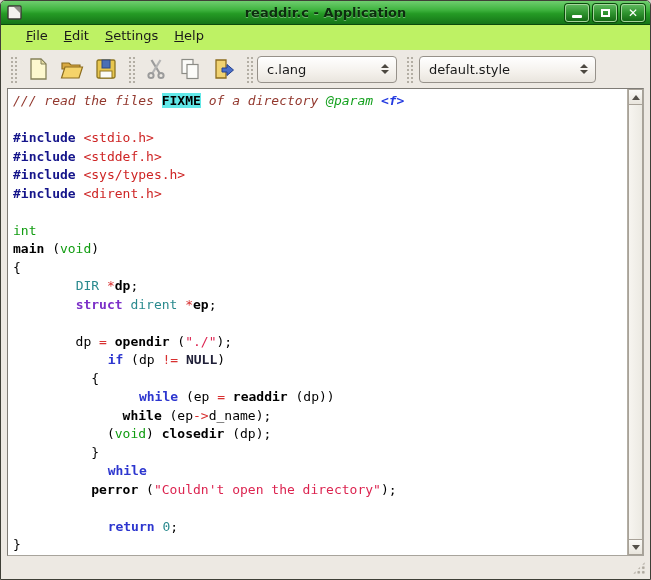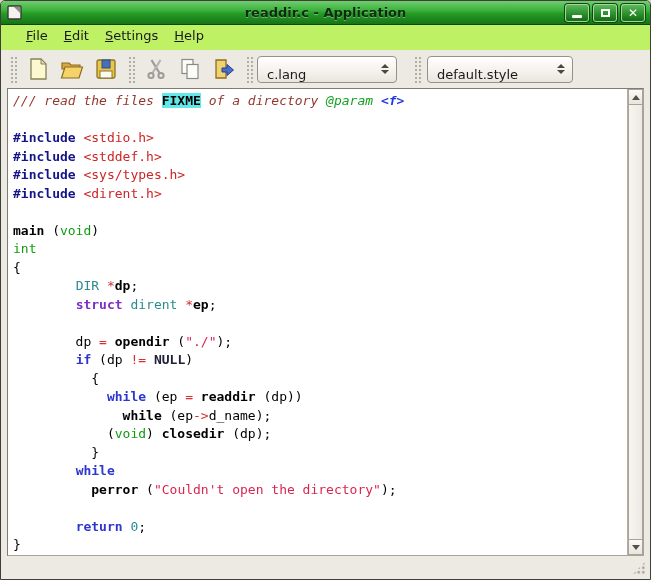--- a/index.html
+++ b/index.html
@@ -37,27 +37,27 @@
   .menu-item u { text-decoration:underline; }
   
   .toolbar { height:38px; flex:0 0 38px; display:flex; align-items:center; background:#ede9e3; padding-left:4px; }
   .grip {
     width:8px; height:28px; margin:0 4px;
     background-image:radial-gradient(circle,#b3aea4 1px,rgba(0,0,0,0) 1.3px);
     background-size:4px 4px; background-position:1px 1px;
   }
   .tb-btn { width:34px; height:32px; display:flex; align-items:center; justify-content:center; border-radius:3px; }
   .combo {
-    height:27px; display:flex; align-items:flex-end; border:1px solid #96918a; border-radius:4px;
+    height:27px; display:flex; align-items:center; border:1px solid #96918a; border-radius:4px;
     background:linear-gradient(180deg,#ffffff 0%,#f4f1ec 60%,#e9e5de 100%);
-    font-size:13px; color:#1a1a1a; margin-right:12px;
+    font-size:13px; color:#1a1a1a; margin-right:4px;
     box-shadow:inset 0 1px 0 #fff;
   }
   .combo-lang { width:140px; }
-  .combo-style { width:146px; margin-left:2px; }
+  .combo-style { width:177px; margin-left:2px; }
   .combo-value { flex:1; padding-left:9px; white-space:nowrap; overflow:hidden; }
   .combo-arrows { width:22px; height:100%; display:flex; flex-direction:column; align-items:center; justify-content:center; gap:2px; }
   .arr-up { width:0; height:0; border-left:4px solid transparent; border-right:4px solid transparent; border-bottom:4px solid #4c4840; }
   .arr-dn { width:0; height:0; border-left:4px solid transparent; border-right:4px solid transparent; border-top:4px solid #4c4840; }
   
   .editor-frame {
     flex:1; margin:0 6px; display:flex; overflow:hidden; background:#fff;
     border:1px solid; border-color:#7f7c76 #a8a49c #a8a49c #7f7c76;
   }
   .code-area {
@@ -65,21 +65,21 @@
     font-family:"DejaVu Sans Mono","Liberation Mono",monospace;
     font-size:13px; line-height:18.5px; cursor:text;
   }
   .code-line { white-space:pre; }
   .tk-cm    { color:var(--c-cm); font-style:italic; }
   .tk-fx    { color:#000; font-weight:bold; background:var(--c-fx_bg); }
   .tk-doc   { color:var(--c-doc); font-style:italic; }
   .tk-docty { color:var(--c-docty); font-weight:bold; font-style:italic; }
   .tk-pp    { color:var(--c-pp); font-weight:bold; }
   .tk-inc   { color:var(--c-inc); }
-  .tk-kw    { color:var(--c-kw); font-weight:bold; }
+  .tk-kw    { color:var(--c-kw); font-weight:bold;margin-left:32px; }
   .tk-st    { color:var(--c-st); font-weight:bold; }
   .tk-ty    { color:var(--c-ty);margin-top:16px; }
   .tk-grn   { color:var(--c-grn); }
   .tk-fn    { color:var(--c-fn); font-weight:bold; }
   .tk-op    { color:var(--c-op); }
   .tk-str   { color:var(--c-str); }
   .tk-num   { color:var(--c-num); }
   .tk-nul   { color:var(--c-nul);font-weight:bold; }
   .tk-pl    { color:var(--c-pl); }
   
@@ -199,22 +199,22 @@
 
   <div class="editor-frame">
     <div class="code-area">
         <div class="code-line"><span class="tk-cm">/// read the files </span><span class="tk-fx">FIXME</span><span class="tk-cm"> of a directory </span><span class="tk-doc">@param</span><span class="tk-cm"> </span><span class="tk-docty">&lt;f&gt;</span></div>
         <div class="code-line">&nbsp;</div>
         <div class="code-line"><span class="tk-pp">#include</span><span class="tk-pl"> </span><span class="tk-inc">&lt;stdio.h&gt;</span></div>
         <div class="code-line"><span class="tk-pp">#include</span><span class="tk-pl"> </span><span class="tk-inc">&lt;stddef.h&gt;</span></div>
         <div class="code-line"><span class="tk-pp">#include</span><span class="tk-pl"> </span><span class="tk-inc">&lt;sys/types.h&gt;</span></div>
         <div class="code-line"><span class="tk-pp">#include</span><span class="tk-pl"> </span><span class="tk-inc">&lt;dirent.h&gt;</span></div>
         <div class="code-line">&nbsp;</div>
+        <div class="code-line"><span class="tk-grn">int</span></div>
         <div class="code-line"><span class="tk-fn">main</span><span class="tk-pl"> (</span><span class="tk-grn">void</span><span class="tk-pl">)</span></div>
-        <div class="code-line"><span class="tk-grn">int</span></div>
         <div class="code-line"><span class="tk-pl">{</span></div>
         <div class="code-line"><span class="tk-pl">        </span><span class="tk-ty">DIR</span><span class="tk-pl"> </span><span class="tk-op">*</span><span class="tk-fn">dp</span><span class="tk-pl">;</span></div>
         <div class="code-line"><span class="tk-pl">        </span><span class="tk-st">struct</span><span class="tk-pl"> </span><span class="tk-ty">dirent</span><span class="tk-pl"> </span><span class="tk-op">*</span><span class="tk-fn">ep</span><span class="tk-pl">;</span></div>
         <div class="code-line">&nbsp;</div>
         <div class="code-line"><span class="tk-pl">        dp </span><span class="tk-op">=</span><span class="tk-pl"> </span><span class="tk-fn">opendir</span><span class="tk-pl"> (</span><span class="tk-str">"./"</span><span class="tk-pl">);</span></div>
         <div class="code-line"><span class="tk-pl">        </span><span class="tk-kw">if</span><span class="tk-pl"> (dp </span><span class="tk-op">!=</span><span class="tk-pl"> </span><span class="tk-nul">NULL</span><span class="tk-pl">)</span></div>
         <div class="code-line"><span class="tk-pl">          {</span></div>
         <div class="code-line"><span class="tk-pl">            </span><span class="tk-kw">while</span><span class="tk-pl"> (ep </span><span class="tk-op">=</span><span class="tk-pl"> </span><span class="tk-fn">readdir</span><span class="tk-pl"> (dp))</span></div>
         <div class="code-line"><span class="tk-pl">              </span><span class="tk-fn">while</span><span class="tk-pl"> (ep</span><span class="tk-op">-&gt;</span><span class="tk-pl">d_name);</span></div>
         <div class="code-line"><span class="tk-pl">            (</span><span class="tk-grn">void</span><span class="tk-pl">) </span><span class="tk-fn">closedir</span><span class="tk-pl"> (dp);</span></div>

